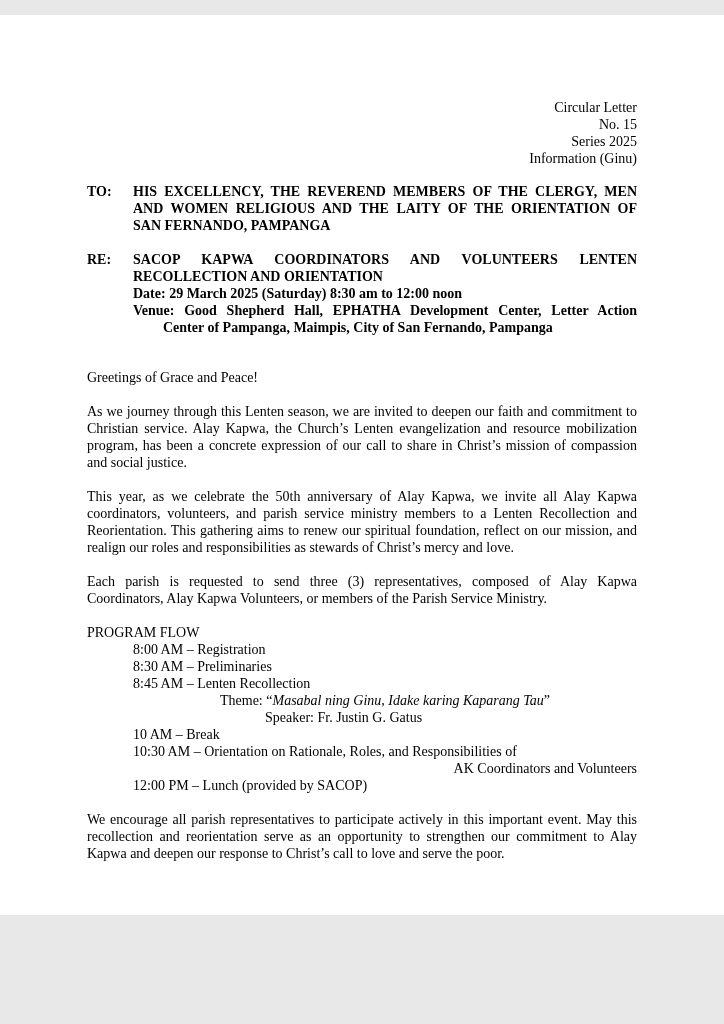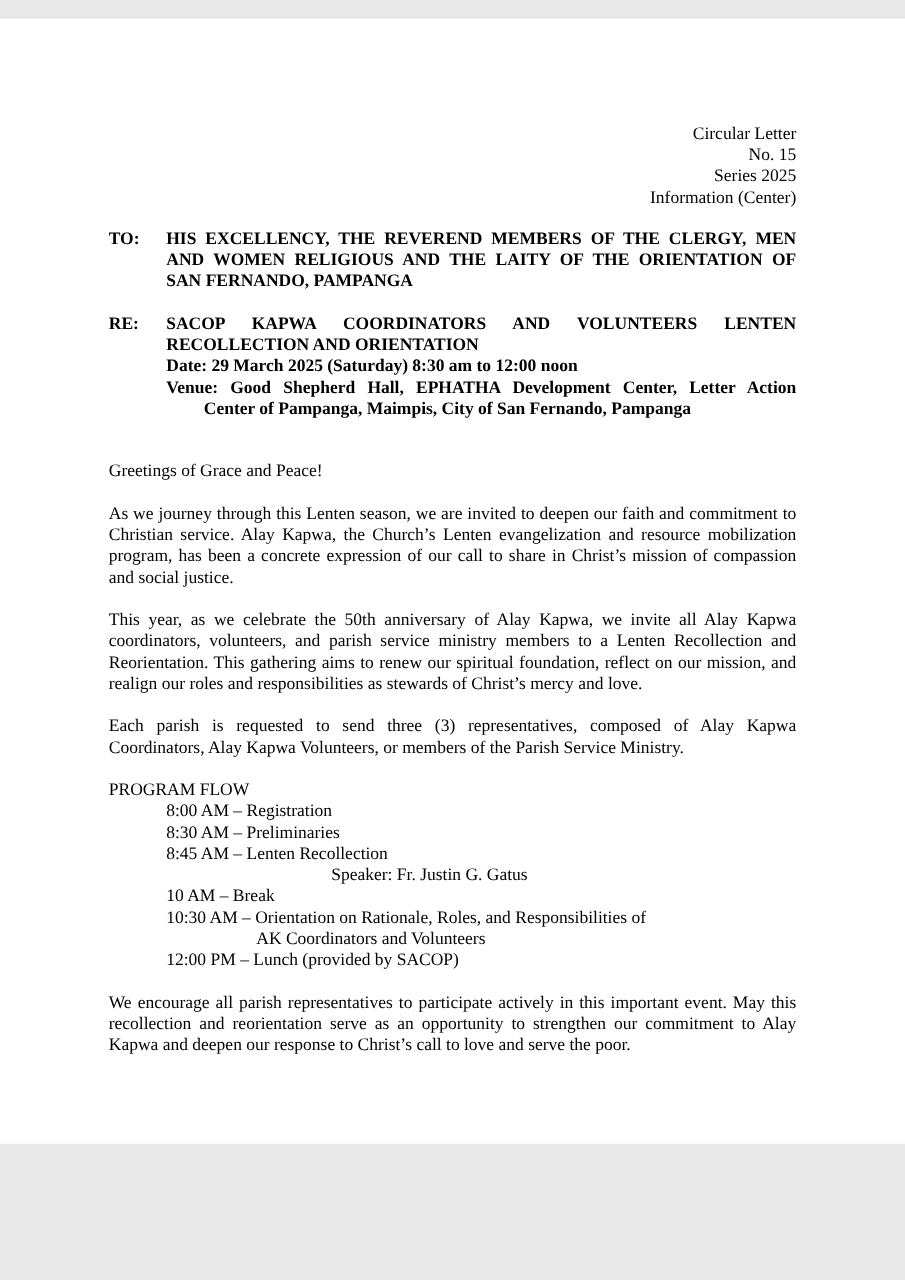--- a/index.html
+++ b/index.html
@@ -26,39 +26,39 @@
   .to-block { margin-top: 16px; }
   .re-block { margin-top: 17px; }
   .jline { text-align: justify; text-align-last: justify; }
   .venue-indent2 { margin-left: 30px; }
   .greeting { margin-top: 33px; }
   .para { margin-top: 17px; text-align: justify; }
   .pf-heading { margin-top: 17px; }
   .pf-item { margin-left: 46px; }
   .pf-theme { margin-left: 133px; }
   .pf-speaker { margin-left: 178px; }
-  .pf-cont { margin-left: 118px; }
+  .pf-cont { margin-left: 118px; text-align: right; }
   .italic { font-style: italic; }
   .footer {
     position: absolute;
     top: 941px;
     right: 72px;
   }
   .footer .num { font-weight: bold; }
 </style>
 </head>
 <body>
 
 <div class="page">
 
   <div class="header-block">
     <div>Circular Letter</div>
     <div>No. 15</div>
     <div>Series 2025</div>
-    <div>Information (Center)</div>
+    <div>Information (Ginu)</div>
   </div>
 
   <div class="hanging-block to-block">
     <div>TO:</div>
     <div>
       <div class="jline">HIS EXCELLENCY, THE REVEREND MEMBERS OF THE CLERGY, MEN</div>
       <div class="jline">AND WOMEN RELIGIOUS AND THE LAITY OF THE ORIENTATION OF</div>
       <div>SAN FERNANDO, PAMPANGA</div>
     </div>
   </div>
@@ -79,20 +79,21 @@
   <div class="para">As we journey through this Lenten season, we are invited to deepen our faith and commitment to Christian service. Alay Kapwa, the Church’s Lenten evangelization and resource mobilization program, has been a concrete expression of our call to share in Christ’s mission of compassion and social justice.</div>
 
   <div class="para">This year, as we celebrate the 50th anniversary of Alay Kapwa, we invite all Alay Kapwa coordinators, volunteers, and parish service ministry members to a Lenten Recollection and Reorientation. This gathering aims to renew our spiritual foundation, reflect on our mission, and realign our roles and responsibilities as stewards of Christ’s mercy and love.</div>
 
   <div class="para">Each parish is requested to send three (3) representatives, composed of Alay Kapwa Coordinators, Alay Kapwa Volunteers, or members of the Parish Service Ministry.</div>
 
   <div class="pf-heading">PROGRAM FLOW</div>
   <div class="pf-item">8:00 AM – Registration</div>
   <div class="pf-item">8:30 AM – Preliminaries</div>
   <div class="pf-item">8:45 AM – Lenten Recollection</div>
+  <div class="pf-theme"><span>Theme: “</span><span class="italic">Masabal ning Ginu, Idake karing Kaparang Tau</span><span>”</span></div>
   <div class="pf-speaker">Speaker: Fr. Justin G. Gatus</div>
   <div class="pf-item">10 AM – Break</div>
   <div class="pf-item">10:30 AM – Orientation on Rationale, Roles, and Responsibilities of</div>
   <div class="pf-cont">AK Coordinators and Volunteers</div>
   <div class="pf-item">12:00 PM – Lunch (provided by SACOP)</div>
 
   <div class="para">We encourage all parish representatives to participate actively in this important event. May this recollection and reorientation serve as an opportunity to strengthen our commitment to Alay Kapwa and deepen our response to Christ’s call to love and serve the poor.</div>
 
 
   <div class="footer"><span>Page</span> <span class="num">1</span> <span>of</span> <span class="num">2</span></div>

